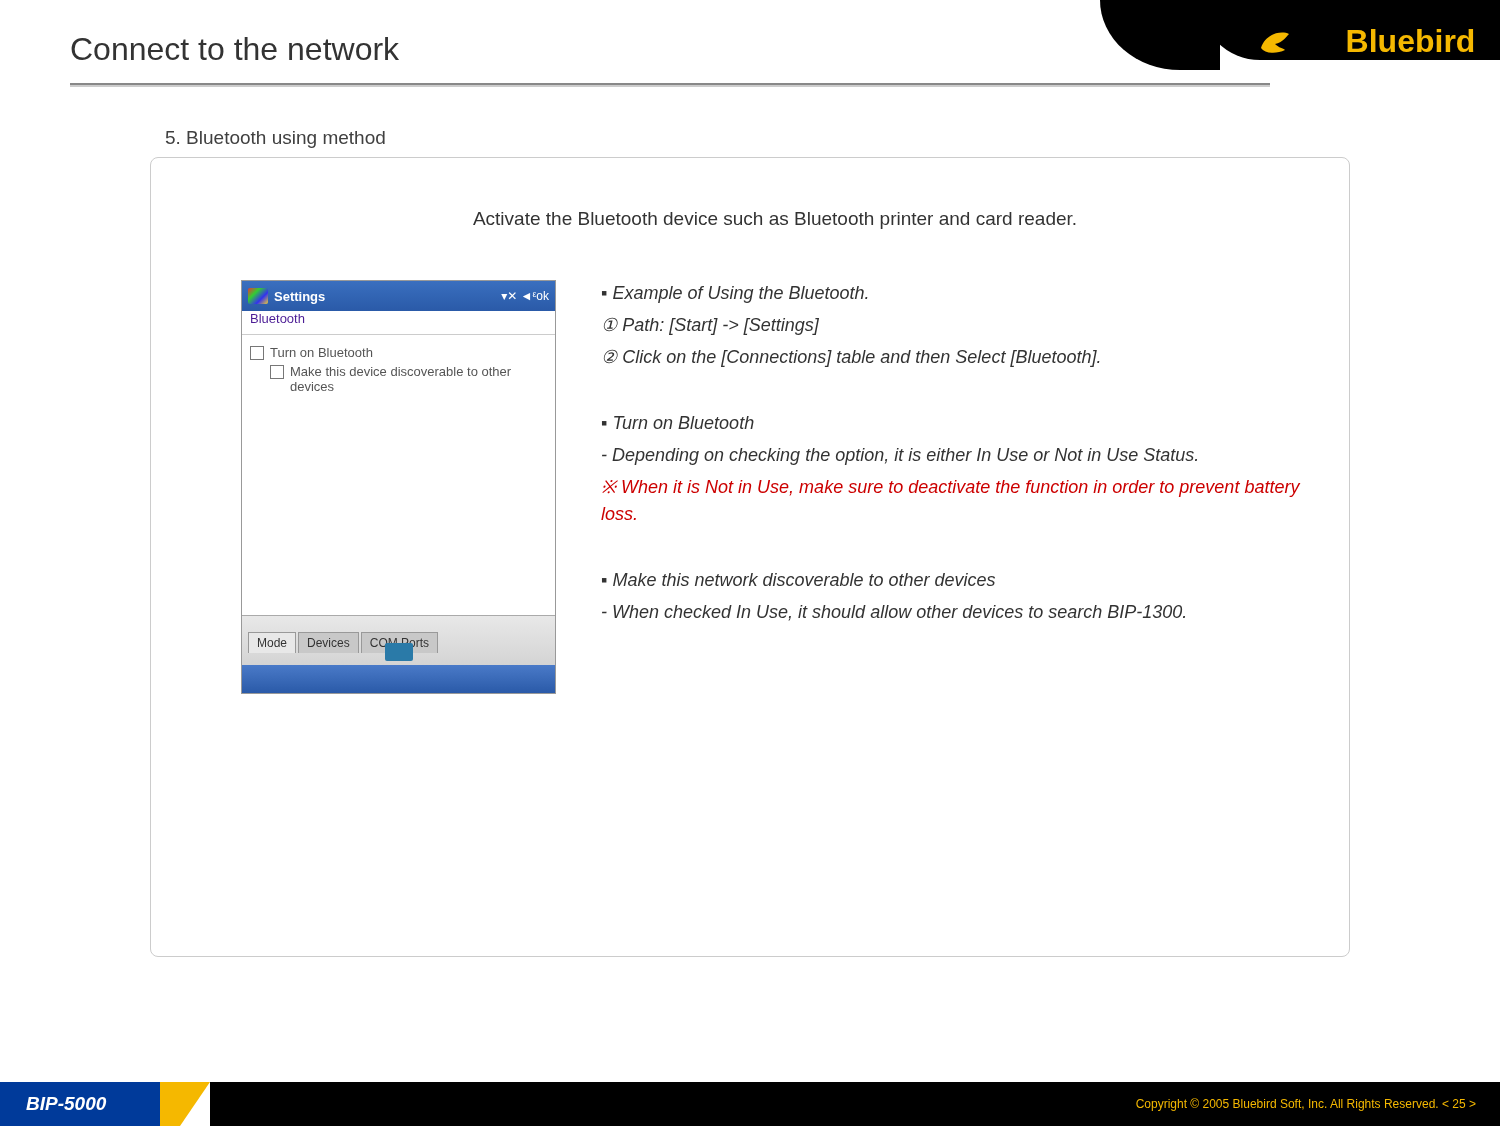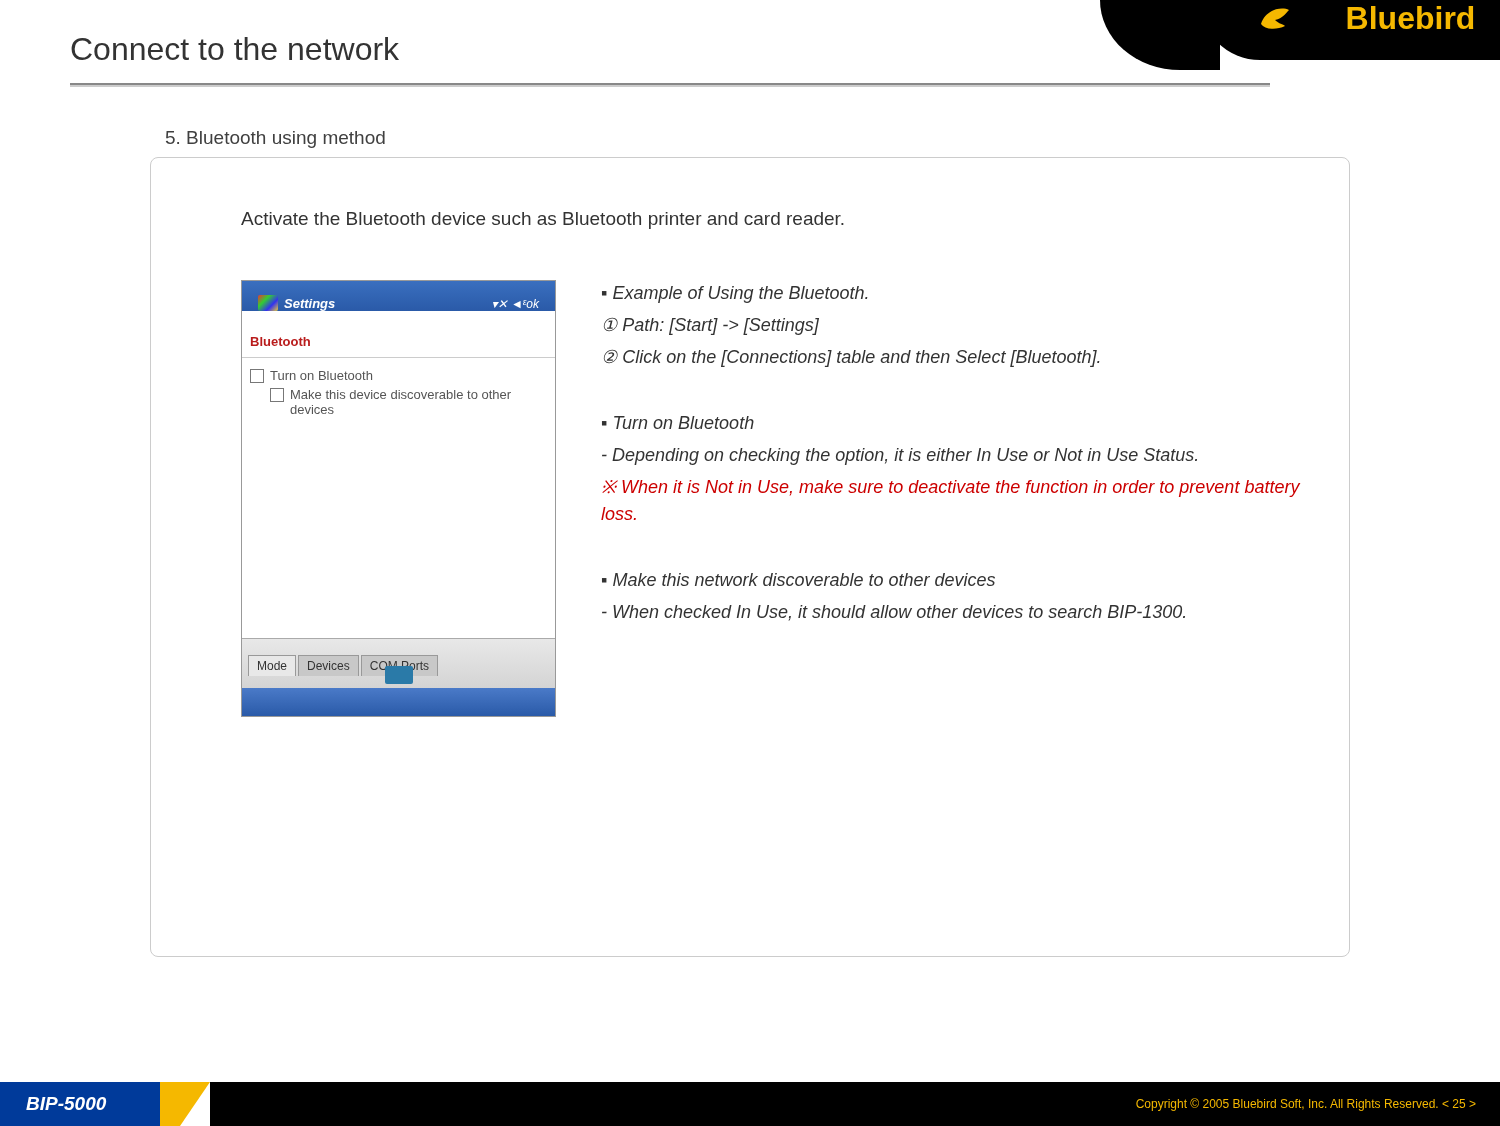--- a/index.html
+++ b/index.html
@@ -28,21 +28,21 @@
     top: 0;
     right: 0;
     width: 300px;
     height: 60px;
     background: #000;
     border-bottom-left-radius: 60px;
     color: #f5b800;
     font-size: 32px;
     font-weight: bold;
     display: flex;
-    align-items: flex-start;
+    align-items: flex-end;
     justify-content: center;
     padding-left: 30px;
     gap: 47px;
   }
   .header-brand-arc {
     position: absolute;
     top: 0;
     right: 280px;
     width: 120px;
     height: 70px;
@@ -65,20 +65,21 @@
     border-radius: 8px;
     padding: 50px 40px 60px 40px;
     height: 800px;
     position: relative;
     background: #fff;
   }
   .intro-line {
     font-size: 19px;
     color: #333;
     margin: 0 0 50px 50px;
+    text-align: center;
   }
   .two-col {
     display: flex;
     gap: 30px;
   }
   .left-col { width: 330px; margin-left: 50px; }
   .right-col { flex: 1; font-size: 18px; color: #333; line-height: 1.45; font-style: italic; }
   .right-col p { margin-bottom: 6px; }
   .block { margin-bottom: 40px; }
   .warning { color: #c00; }
@@ -87,33 +88,32 @@
   .mock-device {
     width: 315px;
     border: 1px solid #999;
     font-size: 13px;
     background: #fff;
   }
   .mock-titlebar {
     background: linear-gradient(to bottom, #3a6fbf, #2a5aa8);
     color: #fff;
     display: flex;
-    align-items: flex-end;
+    align-items: center;
     height: 30px;
-    padding: 0 16px;
+    padding: 0 6px;
     font-weight: bold;
-    font-style: italic;
   }
   .mock-titlebar .flag { width: 20px; height: 16px; background: linear-gradient(135deg,#e33,#3c3,#33e,#ec3); margin-right: 6px; border-radius: 2px; }
   .mock-titlebar .grow { flex: 1; }
   .mock-status { font-size: 12px; font-weight: normal; }
   .mock-subtitle {
-    color: #b91c1c;
-    font-weight: bold;
-    padding: 23px 8px 8px 8px;
+    color: #4c1d95;
+    font-weight: normal;
+    padding: 0 8px 8px 8px;
     border-bottom: 1px solid #ccc;
   }
   .mock-body {
     padding: 10px 8px;
     color: #555;
     height: 280px;
   }
   .mock-check-row { display: flex; align-items: flex-start; margin-bottom: 4px; }
   .mock-check {
     width: 14px; height: 14px;

